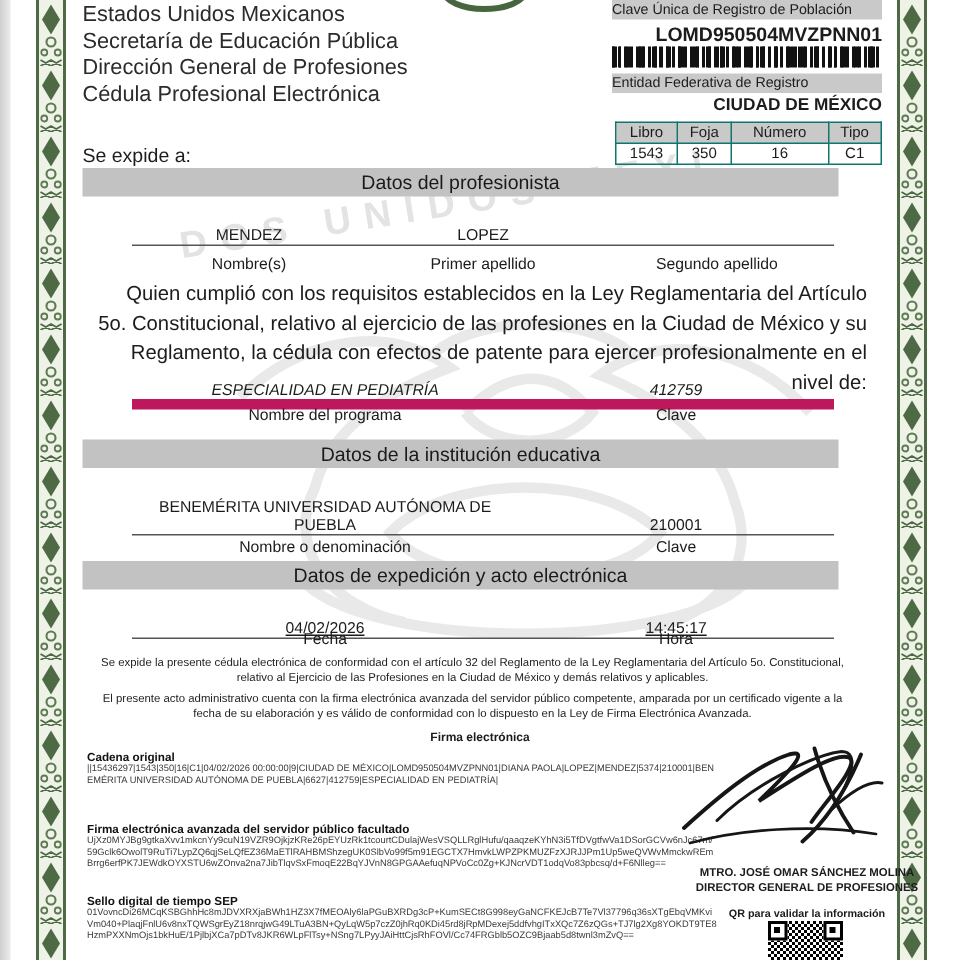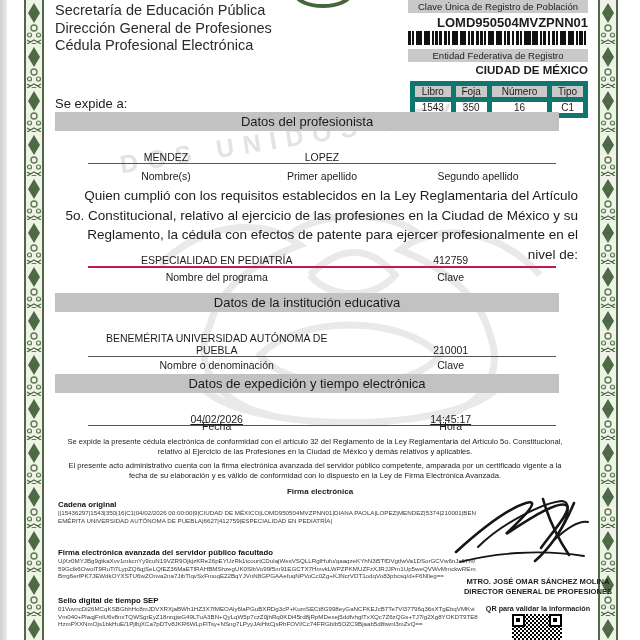--- a/index.html
+++ b/index.html
@@ -24,47 +24,47 @@
   .content { z-index:3; }
 
   
   .masthead { left:55px; top:2px; font-size:14.5px; line-height:17.5px; color:#2b2b2b; }
 
   
   .seal { left:292px; top:-19px; width:62px; height:28px; }
 
   
   .gbar-sm { background:#c9c9c9; height:13px; font-size:9.5px; line-height:13px;
-    text-align:center; color:#1c1c1c; }
+    text-align:left; color:#1c1c1c; }
   .curp-label { left:408px; top:0; width:180px; }
   .curp-value { left:408px; top:15px; width:180px; font-size:13px; font-weight:bold; text-align:right; }
   .barcode { left:408px; top:31px; width:180px; height:14px; background-color:#fff;
     background-image:
       repeating-linear-gradient(90deg,#111 0 2px,transparent 2px 4px),
       repeating-linear-gradient(90deg,#111 0 3px,transparent 3px 9px),
       repeating-linear-gradient(90deg,transparent 0 5px,#111 5px 6px,transparent 6px 13px); }
   .ent-label { left:408px; top:49px; width:180px; }
   .ent-value { left:408px; top:64px; width:180px; font-size:11.5px; font-weight:bold; text-align:right; }
 
   
   .reg-table { left:410px; top:81px; width:178px; border-collapse:collapse; font-size:10px; }
-  .reg-table th, .reg-table td { border:5px solid #0f766e; text-align:center; height:14px; font-weight:normal; }
+  .reg-table th, .reg-table td { border:1px solid #0f766e; text-align:center; height:14px; font-weight:normal; }
   .reg-table th { background:#c9c9c9; }
 
   .expide { left:55px; top:96px; font-size:13px; }
 
   
   .secbar { left:55px; width:504px; height:19px; background:#c2c2c2; font-size:13px;
     line-height:19px; text-align:center; color:#1a1a1a; }
   .bar1 { top:112px; } .bar2 { top:293px; } .bar3 { top:374px; }
 
   
   .frow { left:88px; width:468px; }
   .vals { display:flex; border-bottom:1px solid #555; }
-  .vals.light { border-bottom:2px solid #be185d; }
+  .vals.light { border-bottom:7px solid #be185d;font-style:italic; }
   .labels { display:flex; }
   .col { text-align:center; font-size:10.5px; }
   .c3 { flex:0 0 33.33%; }
   .cL { flex:0 0 55%; } .cR { flex:0 0 45%; }
   .names-vals { top:151px; } .names-labels { top:170px; }
   .mainp { left:62px; top:186px; width:516px; font-size:13.5px; line-height:19.5px; text-align:right; }
   .prog-vals { top:254px; } .prog-labels { top:271px; }
   .inst-vals { top:330px; } .inst-labels { top:359px; }
   .inst-vals .vals { align-items:flex-end; min-height:27px; }
   .inst-name { display:inline-block; max-width:225px; line-height:12px; }
@@ -143,20 +143,21 @@
       </pattern>
     </defs>
     <rect width="20" height="640" fill="url(#bandR)"></rect>
   </svg>
 
   <svg class="abs content seal" width="62" height="28" viewBox="0 0 62 28">
     <ellipse cx="31" cy="13" rx="27" ry="12" fill="#fdfdfb" stroke="#47663f" stroke-width="4"></ellipse>
   </svg>
 
   <div class="abs content masthead">
+    <div>Estados Unidos Mexicanos</div>
     <div>Secretaría de Educación Pública</div>
     <div>Dirección General de Profesiones</div>
     <div>Cédula Profesional Electrónica</div>
   </div>
 
   <div class="abs content gbar-sm curp-label">Clave Única de Registro de Población</div>
   <div class="abs content curp-value">LOMD950504MVZPNN01</div>
   <div class="abs content barcode"></div>
   <div class="abs content gbar-sm ent-label">Entidad Federativa de Registro</div>
   <div class="abs content ent-value">CIUDAD DE MÉXICO</div>
@@ -219,21 +220,21 @@
       <span class="col cR">210001</span>
     </div>
   </div>
   <div class="abs content frow inst-labels">
     <div class="labels">
       <span class="col cL">Nombre o denominación</span>
       <span class="col cR">Clave</span>
     </div>
   </div>
 
-  <div class="abs content secbar bar3">Datos de expedición y tiempo electrónica</div>
+  <div class="abs content secbar bar3">Datos de expedición y acto electrónica</div>
 
   <div class="abs content frow date-vals">
     <div class="vals">
       <span class="col cL">04/02/2026</span>
       <span class="col cR">14:45:17</span>
     </div>
   </div>
   <div class="abs content frow date-labels">
     <div class="labels">
       <span class="col cL">Fecha</span>

